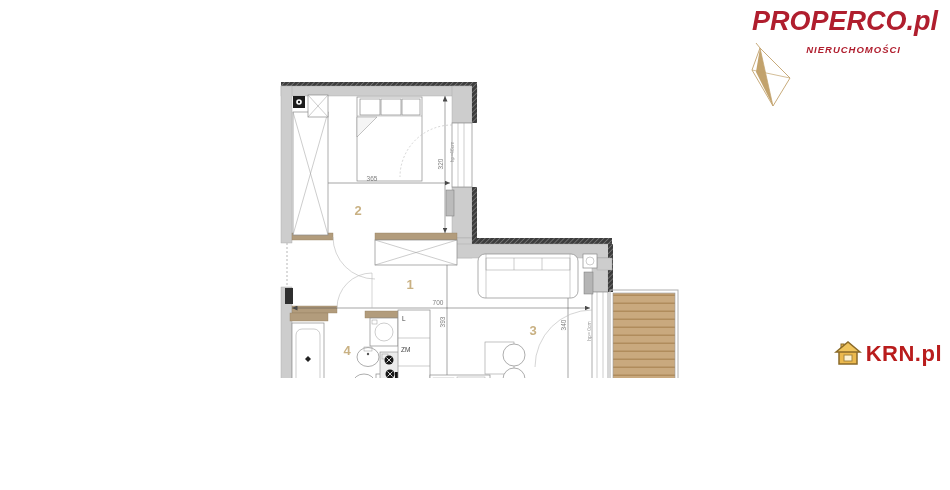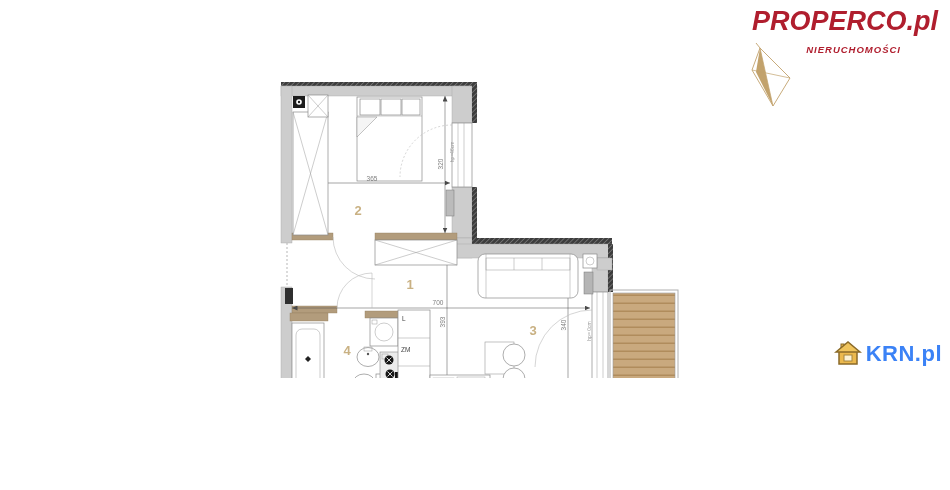--- a/index.html
+++ b/index.html
@@ -6,21 +6,21 @@
   .stage{position:relative;width:950px;height:378px;background:#ffffff;overflow:hidden;
          font-family:"Liberation Sans",sans-serif;}
   
   .logo{position:absolute;top:8px;right:12px;text-align:right;color:#b01e2e;}
   .logo .name{font-size:27px;font-weight:bold;font-style:italic;line-height:1;letter-spacing:0px;}
   .logo .tagline{font-size:9.5px;font-weight:bold;font-style:italic;letter-spacing:1px;margin-top:9px;padding-right:37px;}
   .compass{position:absolute;left:748px;top:42px;}
   .plan{position:absolute;left:276px;top:76px;}
   
   .krn{position:absolute;right:8px;bottom:10px;display:flex;align-items:center;gap:4px;}
-  .krn .txt{font-size:22px;font-weight:bold;color:#3b82f6;letter-spacing:0.5px;}
+  .krn .txt{font-size:22px;font-weight:bold;color:#b91c1c;letter-spacing:0.5px;}
   
   .wall{fill:#cdcdcd;stroke:#a3a3a3;stroke-width:.4;}
   .tanwall{fill:#b29c7c;stroke:#94815f;stroke-width:.4;}
   .furn{fill:#ffffff;stroke:#8a8a8a;stroke-width:.7;}
   .thin{fill:none;stroke:#9a9a9a;stroke-width:.5;}
   .dim{stroke:#4a4a4a;stroke-width:.5;}
   .dimtxt{font-size:6.5px;fill:#7d7d7d;}
   .hp{font-size:5px;fill:#9a9a9a;}
   .roomnum{font-size:13px;fill:#c9b183;font-weight:bold;}
   .appl{font-size:6.5px;fill:#444;}

